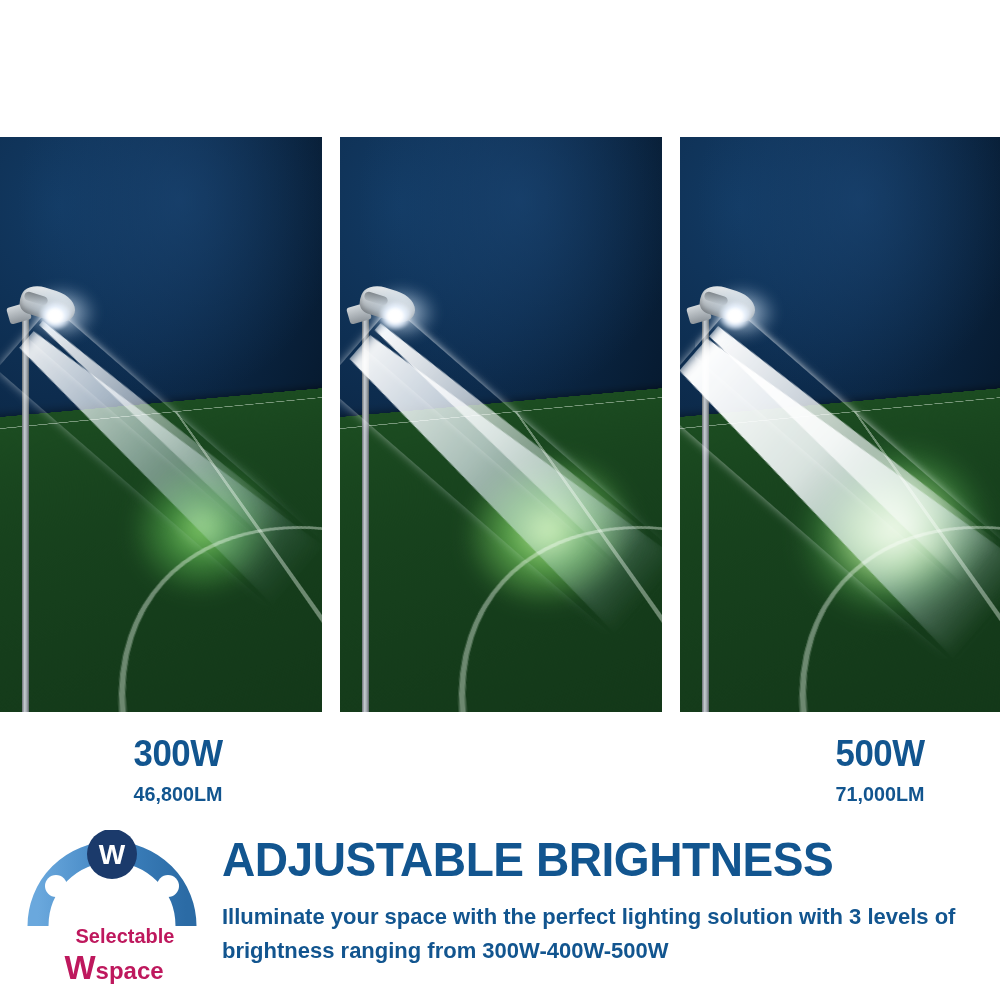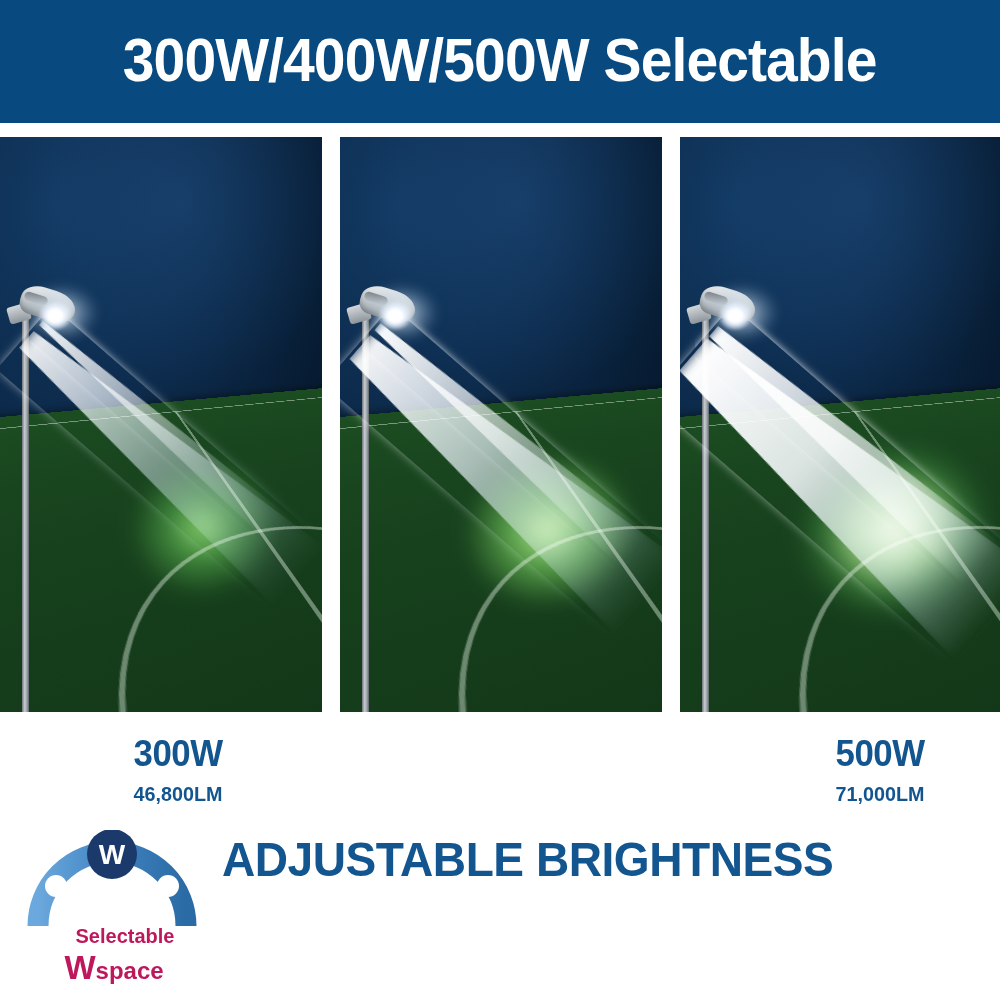--- a/index.html
+++ b/index.html
@@ -236,23 +236,20 @@
     font-size:22px;font-weight:bold;line-height:1.55;
     margin-top:16px;
     max-width:742px;
   }
 </style>
 </head>
 <body>
 
 <div class="page">
 
-  <div class="banner">
-    <div class="banner-title">300W/400W/500W Selectable</div>
-  </div>
 
   <div class="panels">
 
     <div class="panel p1">
       <div class="sky-glow"></div>
       <div class="field-wrap">
         <div class="field">
           <div class="lines">
             <div class="center-circle"></div>
             <div class="pbox left"></div>
@@ -355,17 +352,18 @@
         <div class="l1">Selectable</div>
         <div class="l2">
           <span class="big">W</span>
             <span>space</span>
         </div>
       </div>
     </div>
 
     <div class="copy">
       <div class="headline">ADJUSTABLE BRIGHTNESS</div>
+      <div class="subcopy">Illuminate your space with the perfect lighting solution with 3 levels of brightness ranging from 300W-400W-500W</div>
     </div>
 
   </div>
 
 </div>
 
 </body></html>

